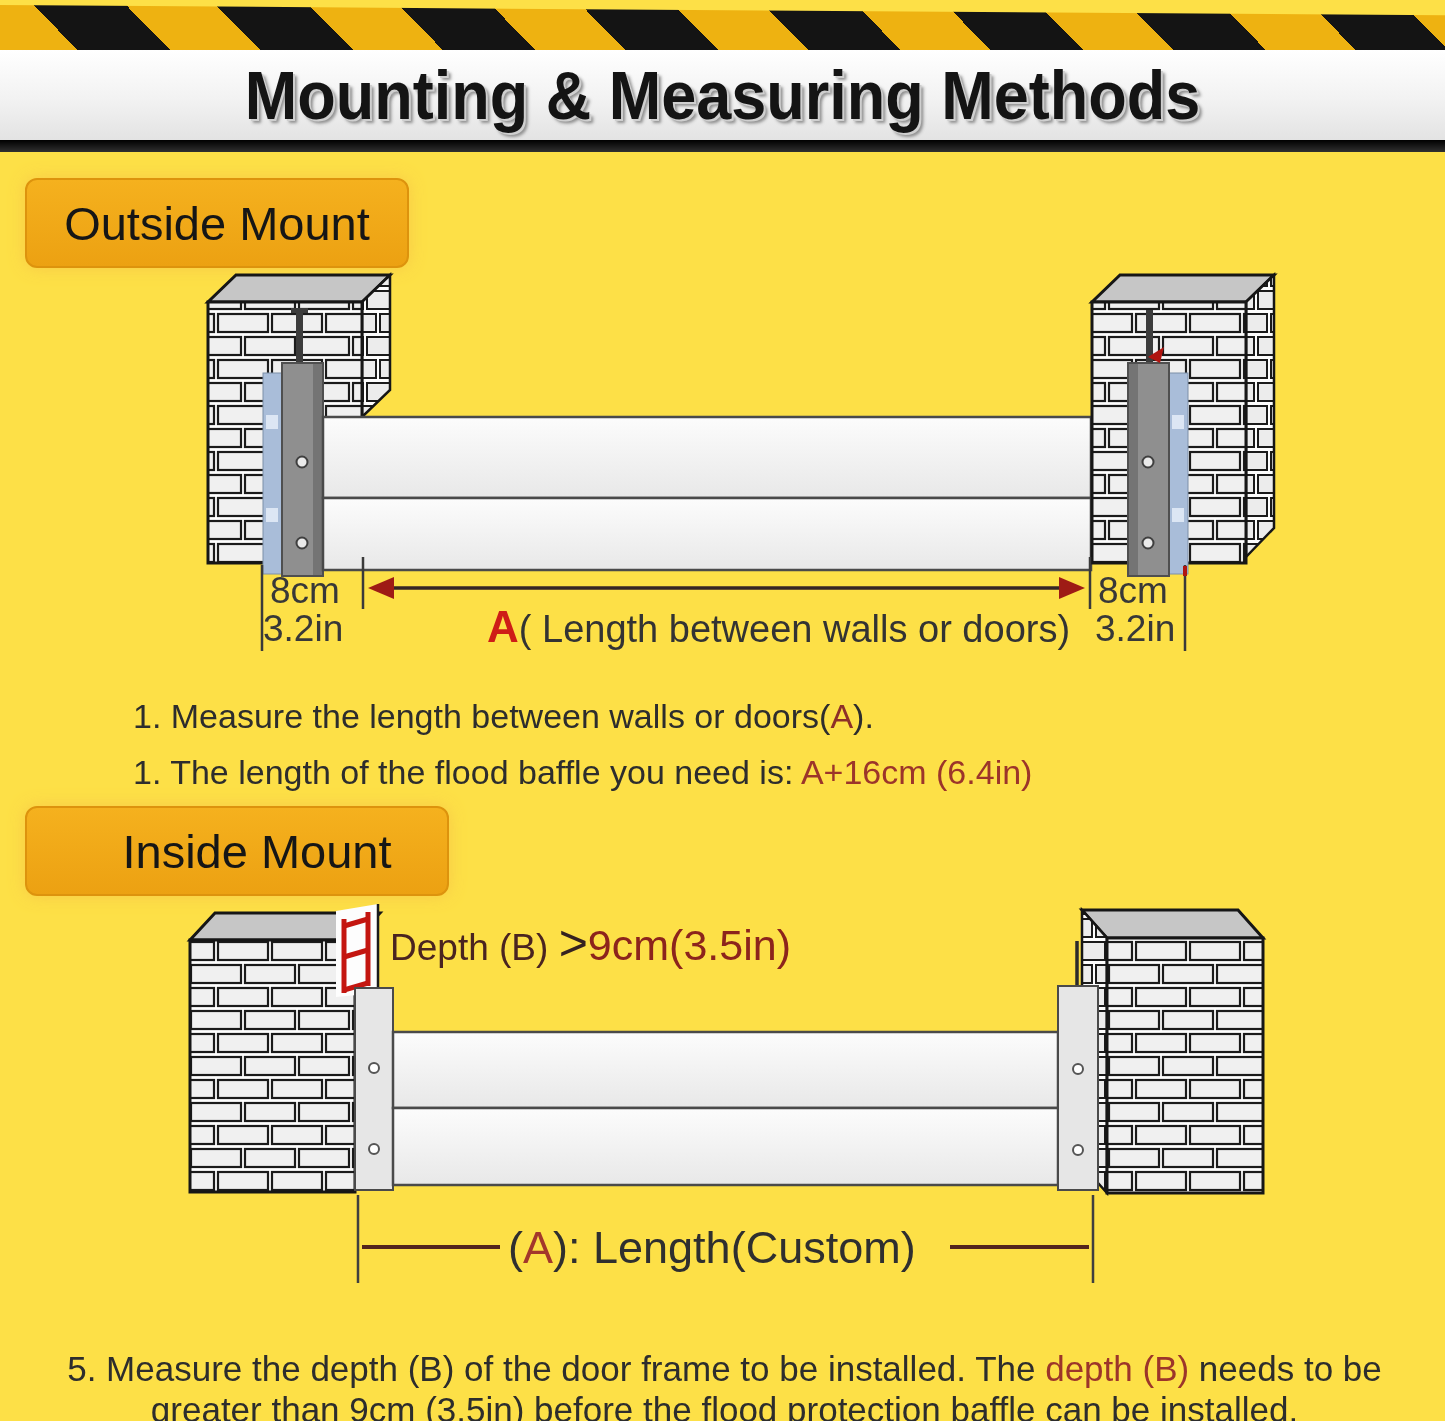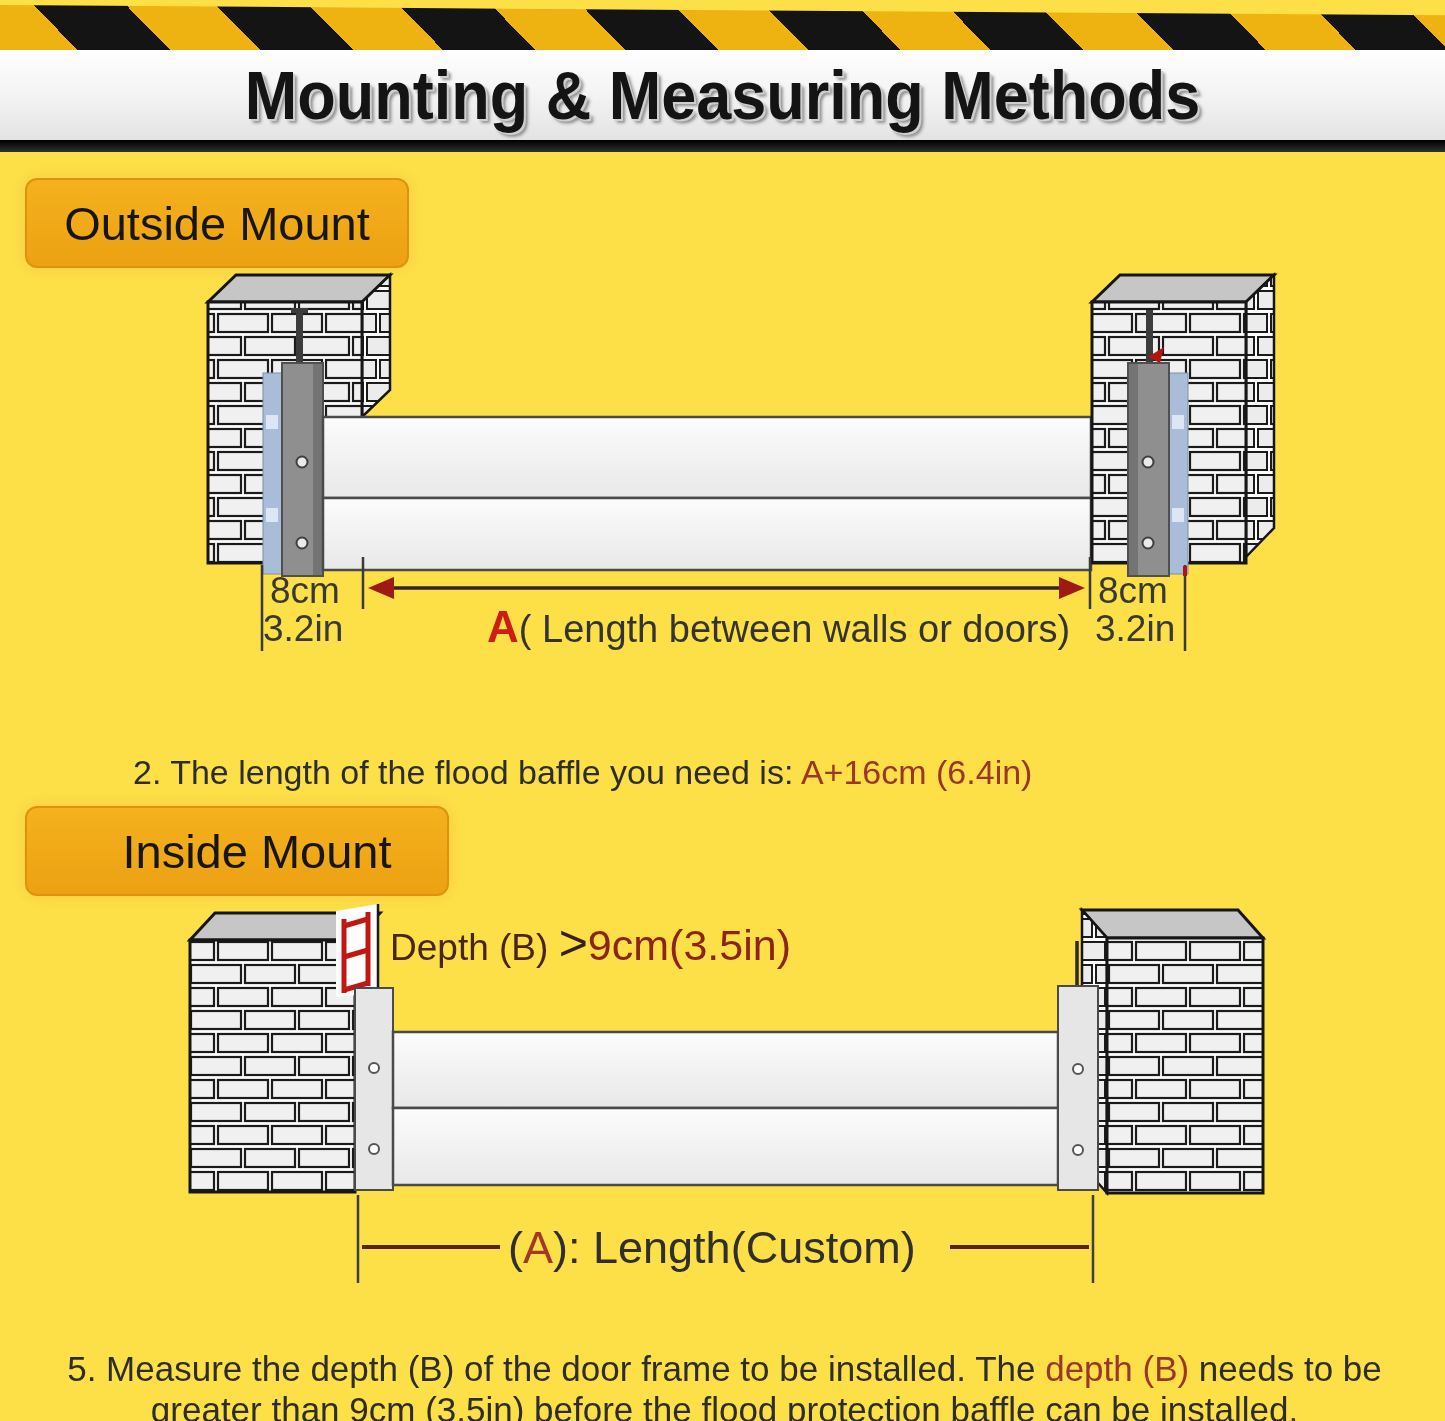--- a/index.html
+++ b/index.html
@@ -123,21 +123,22 @@
       <polygon points="368,323 394,312 394,334" fill="#9e1b15"></polygon>
       <polygon points="1085,323 1059,312 1059,334" fill="#9e1b15"></polygon>
       <text class="dim" x="270" y="338">8cm</text>
       <text class="dim" x="263" y="376">3.2in</text>
       <text class="dim" x="1098" y="338">8cm</text>
       <text class="dim" x="1095" y="376">3.2in</text>
       <text x="487" y="377"><tspan class="bigA">A</tspan><tspan class="dimlabel">( Length between walls or doors)</tspan></text>
     </g>
   </svg>
 
-  <div class="step" style="left:133px;top:753px;"><span>2. The length of the flood baffle you need is: </span><span class="hl">A+16cm (6.4in)</span></div>
+  <div class="step" style="left:133px;top:697px;"><span>1. Measure the length between walls or doors(</span><span class="hlA">A</span><span>).</span></div>
+  <div class="step" style="left:133px;top:753px;"><span>1. The length of the flood baffle you need is: </span><span class="hl">A+16cm (6.4in)</span></div>
 
   <svg id="diag2" class="diag" viewBox="0 0 1445 400">
 
     <g>
       <polygon points="190,47 355,47 380,20 215,20" fill="#c6c6c6" stroke="#161616" stroke-width="3"></polygon>
       <rect x="190" y="47" width="165" height="252" fill="url(#pb)" stroke="#161616" stroke-width="3"></rect>
       <polygon points="336,18 378,11 378,100 336,104" fill="#fdfdfd"></polygon>
       <line x1="378" y1="11" x2="378" y2="100" stroke="#1b1b1b" stroke-width="2.5"></line>
       <g stroke="#c41610" stroke-width="5">
         <line x1="344" y1="26" x2="344" y2="100"></line>

